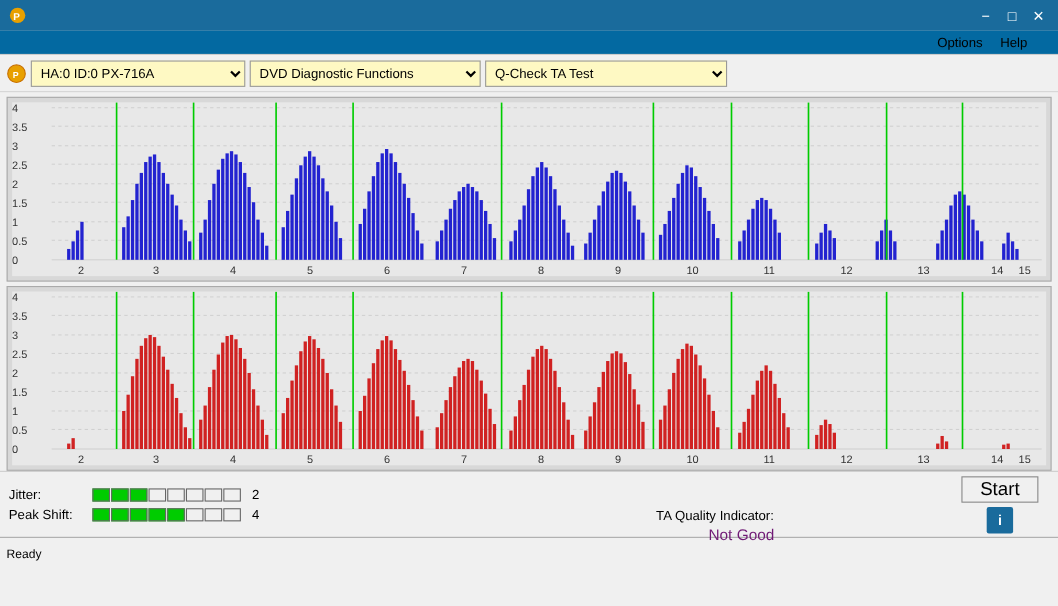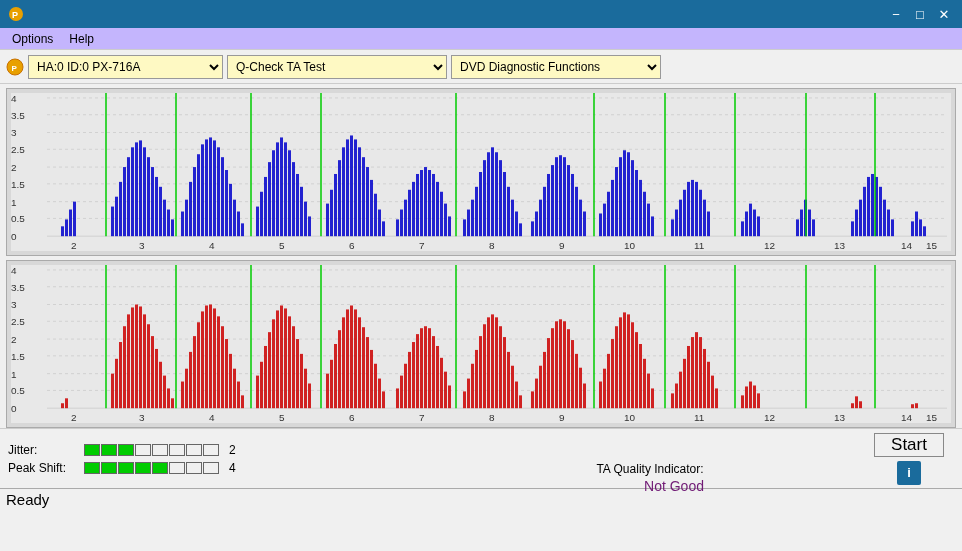--- a/index.html
+++ b/index.html
@@ -45,26 +45,27 @@
       color: white;
       font-size: 13px;
       cursor: pointer;
       display: flex;
       align-items: center;
       justify-content: center;
     }
 
     
     .menu-bar {
-      background: #c4b5fd;
+      background: #0369a1;
       height: 22px;
       display: flex;
       align-items: center;
-      padding: 0 4px;
+      padding: 0 20px;
       border-bottom: 1px solid #ccc;
+      justify-content: flex-end;
     }
     .menu-item {
       padding: 2px 8px;
       font-size: 12px;
       cursor: pointer;
       color: #000;
     }
 
     
     .toolbar {
@@ -210,23 +211,23 @@
       justify-content: center;
       border-radius: 2px;
     }
 
     
     .status-bar {
       height: 22px;
       background: #f0f0f0;
       border-top: 1px solid #aaa;
       display: flex;
-      align-items: center;
+      align-items: flex-end;
       padding: 0 6px;
-      font-size: 15px;
+      font-size: 11px;
     }
   </style>
 </head>
 <body>
 
 <div class="title-bar">
   <div class="title-bar-left">
     <svg class="title-icon" viewBox="0 0 16 16">
       <circle cx="8" cy="8" r="7" fill="#e8a000"></circle>
       <text x="4" y="12" font-size="9" fill="white" font-weight="bold">P</text>
@@ -245,25 +246,25 @@
 </div>
 
 <div class="toolbar">
   <svg width="18" height="18" viewBox="0 0 18 18">
     <circle cx="9" cy="9" r="8" fill="#e8a000" stroke="#c87000" stroke-width="1"></circle>
     <text x="5.5" y="13" font-size="8" fill="white" font-weight="bold">P</text>
   </svg>
   <select class="toolbar-select select-drive">
     <option>HA:0 ID:0  PX-716A</option>
   </select>
+  <select class="toolbar-select select-function">
+    <option>DVD Diagnostic Functions</option>
+  </select>
   <select class="toolbar-select select-test">
     <option>Q-Check TA Test</option>
-  </select>
-  <select class="toolbar-select select-function">
-    <option>DVD Diagnostic Functions</option>
   </select>
 </div>
 
 <div class="charts-container">
 
   <div class="chart-wrapper">
     <div class="chart-inner">
       <svg class="chart-svg" viewBox="0 0 940 160" preserveAspectRatio="none">
 
         <line x1="36" y1="5" x2="936" y2="5" stroke="#bbb" stroke-width="0.5" stroke-dasharray="3,3"></line>

